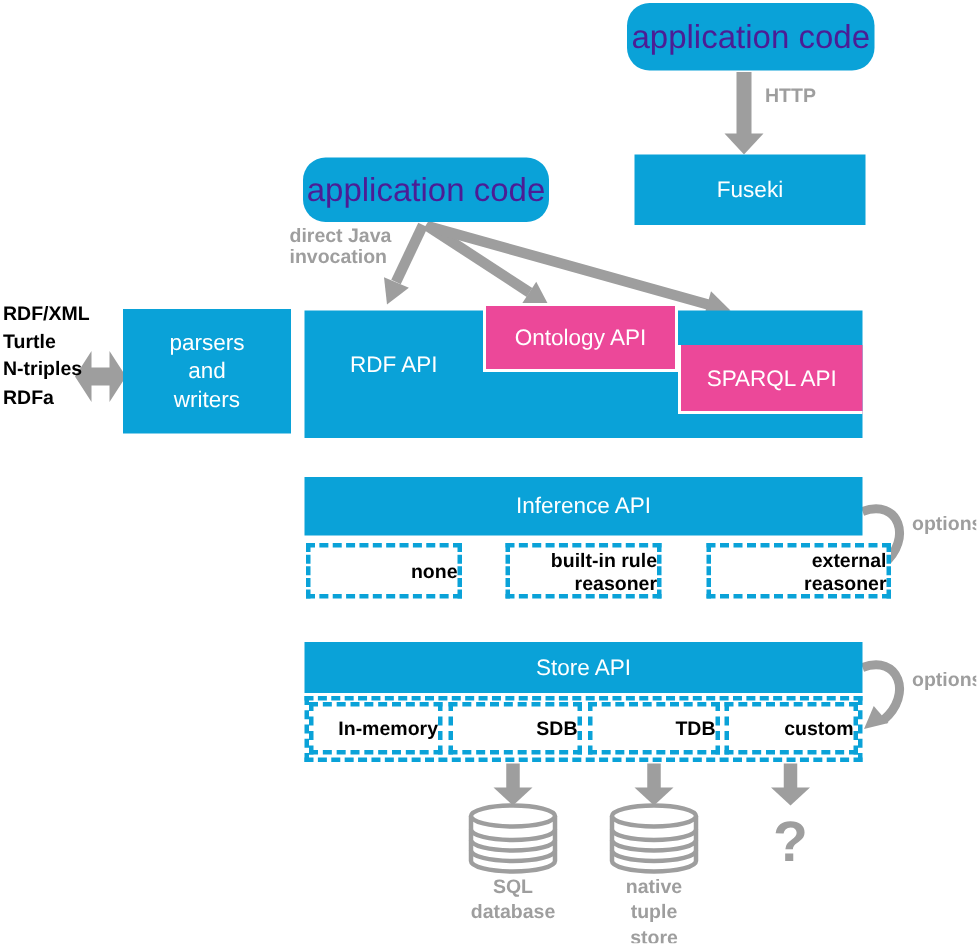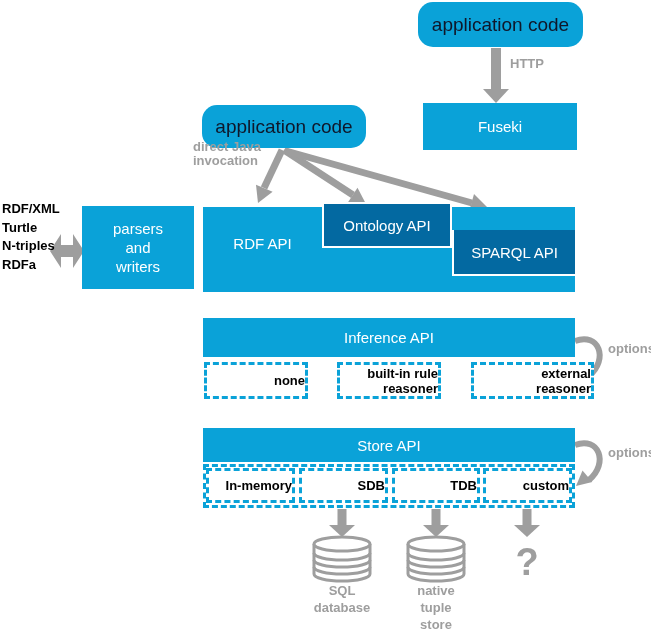--- a/index.html
+++ b/index.html
@@ -2,28 +2,28 @@
 <html><head>
 <meta charset="utf-8">
 <style>
   html,body{margin:0;padding:0;background:#fff;}
   .canvas{position:relative;width:651px;height:629px;background:#fff;
           font-family:"Liberation Sans",sans-serif;overflow:hidden;}
   .abs{position:absolute;box-sizing:border-box;}
   .cyan{background:#0aa2d8;}
   .node{display:flex;align-items:center;justify-content:center;text-align:center;}
   .white-label{color:#ffffff;font-size:15px;}
-  .black-label{color:#0f172a;font-size:19px;}
+  .black-label{color:#4c1d95;font-size:22px;}
   .rounded{border-radius:15px;}
   .dashed{border:3px dashed #0aa2d8;background:#ffffff;color:#000000;
           font-weight:bold;font-size:13px;line-height:15px;
           display:flex;flex-direction:column;align-items:flex-end;justify-content:center;text-align:center;}
   .gray-label{color:#9e9e9e;font-weight:bold;font-size:13px;line-height:14px;}
   .fmt-list{color:#000;font-weight:bold;font-size:13px;line-height:18.5px;}
-  .subbox{background:#0369a1;color:#fff;font-size:15px;
+  .subbox{background:#ec4899;color:#fff;font-size:15px;
           display:flex;align-items:center;justify-content:center;}
   svg{display:block;}
   .overlay{position:absolute;left:0;top:0;pointer-events:none;}
 </style>
 </head>
 <body>
 
 <div class="canvas">
 
   <svg class="overlay" width="651" height="629" viewBox="0 0 651 629">
@@ -89,21 +89,21 @@
   <div class="abs gray-label" style="left:510px;top:57px;">HTTP</div>
 
   <div class="abs cyan node white-label" style="left:423px;top:103px;width:154px;height:47px;">
     <span>Fuseki</span>
   </div>
 
   <div class="abs cyan node rounded black-label" style="left:202px;top:105px;width:164px;height:43px;">
     <span>application code</span>
   </div>
 
-  <div class="abs gray-label" style="left:193px;top:140px;">
+  <div class="abs gray-label" style="left:193px;top:150px;">
     <div>direct Java</div>
     <div>invocation</div>
   </div>
 
   <div class="abs fmt-list" style="left:2px;top:200px;">
     <div>RDF/XML</div>
     <div>Turtle</div>
     <div>N-triples</div>
     <div>RDFa</div>
   </div>

